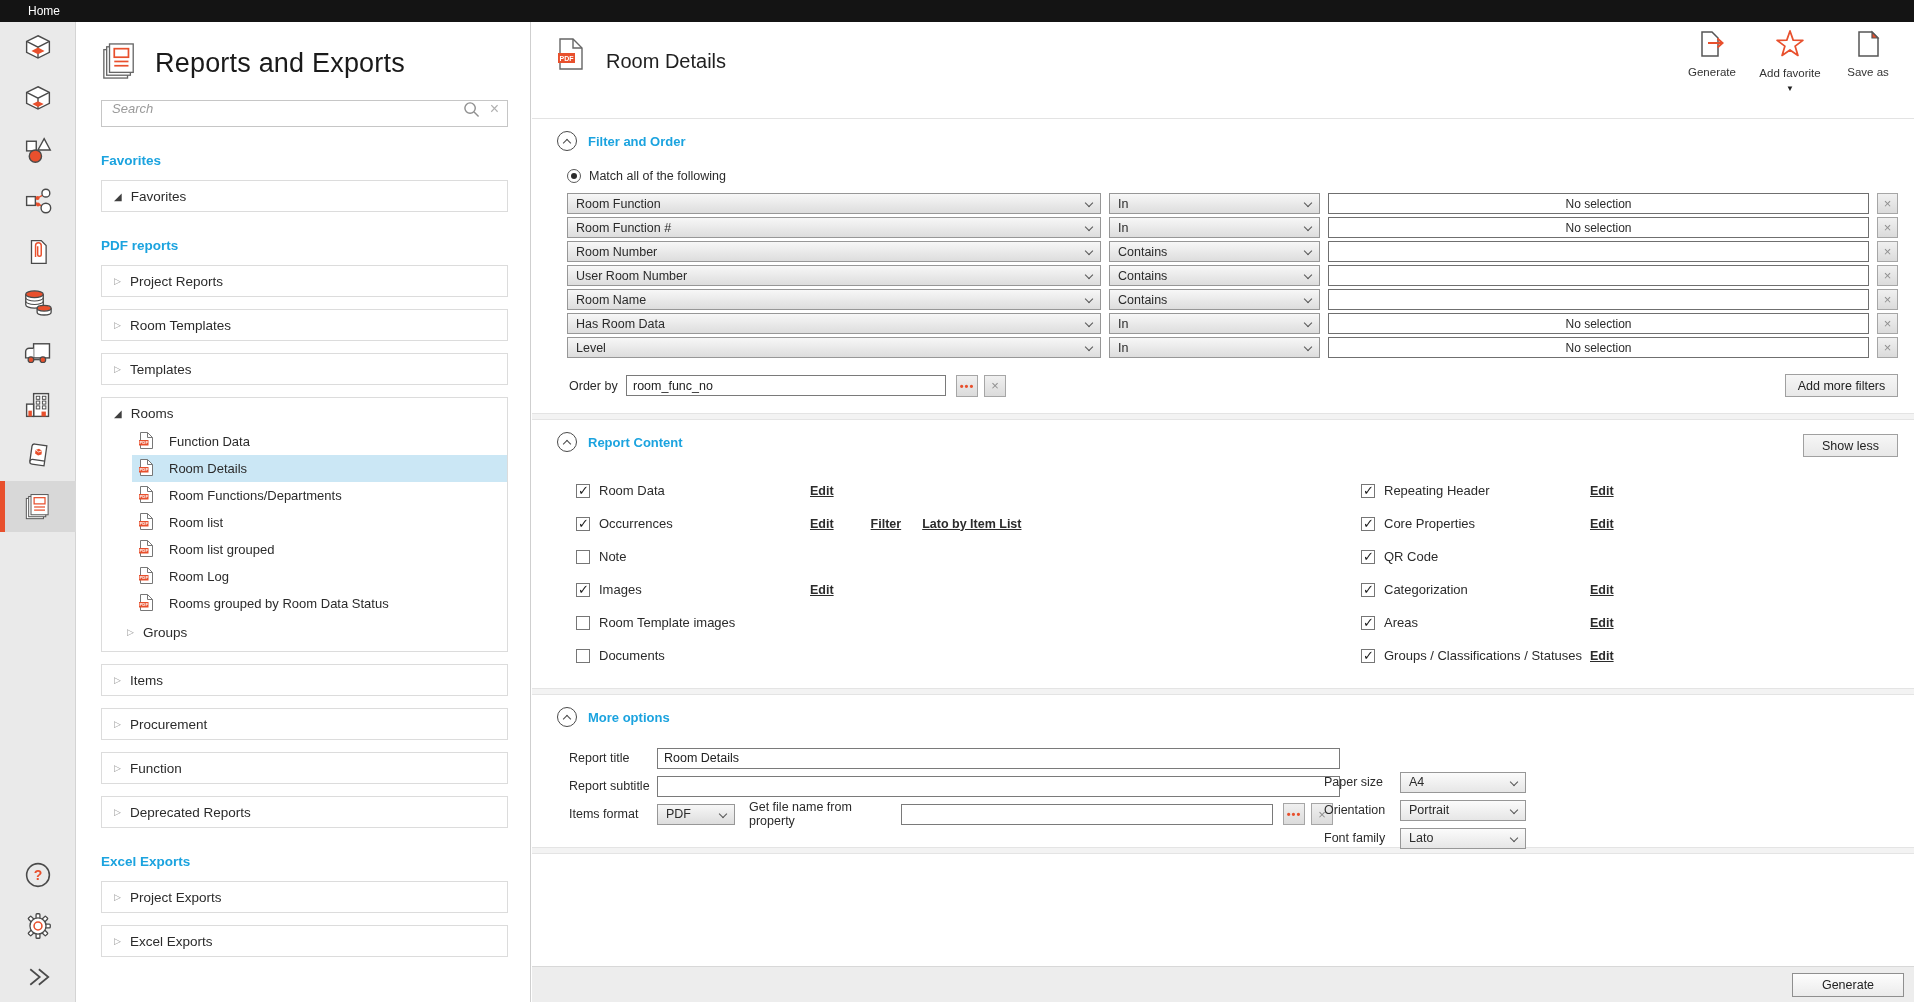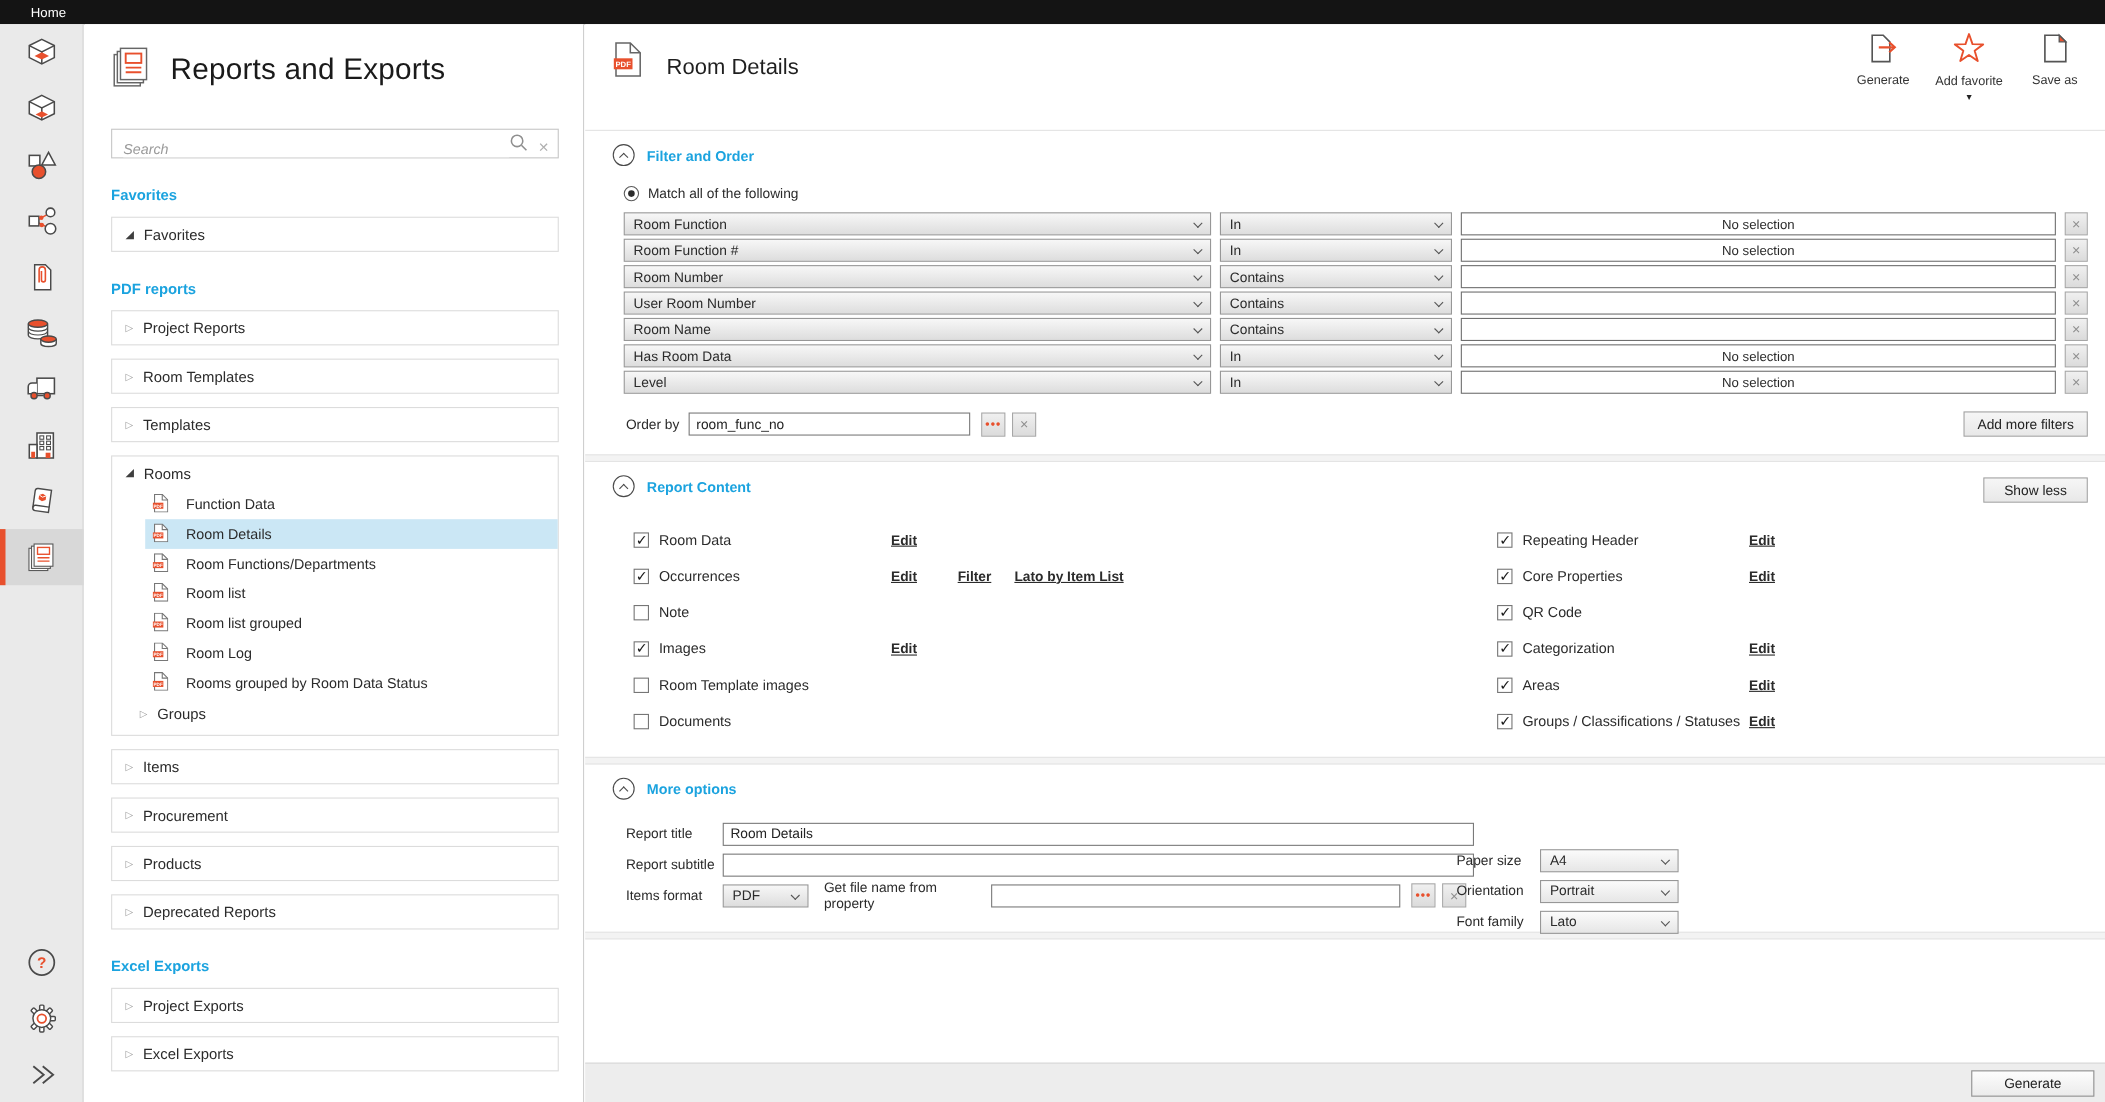--- a/index.html
+++ b/index.html
@@ -18,22 +18,22 @@
   .rail-item.selected { background:#d8d8d8; }
   .rail-item.selected::before { content:""; position:absolute; left:0; top:0; bottom:0; width:5px; background:#e8502d; }
   .rail-spacer { flex:1; }
   .rail svg { display:block; }
 
   
   .sidebar { position:absolute; left:77px; top:22px; width:454px; height:980px; background:#fff;
     border-right:1px solid #cfcfcf; padding:16px 22px 0 24px; }
   .sb-header { display:flex; align-items:center; gap:18px; margin-top:4px; }
   .sb-title { font-size:27px; font-weight:400; color:#1a1a1a; letter-spacing:.2px; }
-  .search-box { margin-top:32px; height:27px; border:1px solid #c6c6c6; display:flex; align-items:flex-end;
-    padding:14px 8px 0 10px; }
+  .search-box { margin-top:16px; height:27px; border:1px solid #c6c6c6; display:flex; align-items:flex-start;
+    padding:0 8px 0 10px; }
   .search-box input { flex:1; border:none; outline:none; font-size:13px; font-style:italic; color:#444;
     font-family:"Liberation Sans", sans-serif; }
   .search-box input::placeholder { color:#9a9a9a; font-style:italic; }
   .search-x { color:#b0b0b0; font-size:16px; margin-left:10px; cursor:pointer; line-height:1; }
   .sb-heading { color:#1ba3df; font-weight:bold; font-size:13.5px; margin-top:26px; }
   .tbox { border:1px solid #dcdcdc; margin-top:12px; background:#fff; }
   .tg-head { height:30px; display:flex; align-items:center; padding-left:12px; gap:9px; cursor:pointer; }
   .tg-label { font-size:13.5px; color:#2b2b2b; }
   .exp-c { color:#9a9a9a; font-size:9px; }
   .exp-e { color:#3f3f3f; font-size:10px; }
@@ -74,21 +74,21 @@
   .chev { position:absolute; right:8px; top:6px; width:6px; height:6px;
     border-right:1.2px solid #555; border-bottom:1.2px solid #555; transform:rotate(45deg); }
   .fval { background:#fff; border:1px solid #6f6f6f; display:flex; align-items:center; justify-content:center;
     font-size:12px; cursor:pointer; }
   .xbtn { background:linear-gradient(#f0f0f0,#dbdbdb); border:1px solid #a6a6a6; color:#8f8f8f; font-size:13px;
     display:flex; align-items:center; justify-content:center; cursor:pointer; line-height:1; }
   .order-row { display:flex; align-items:center; margin-top:16px; height:23px; }
   .order-label { font-size:12.5px; width:57px; margin-left:2px; }
   .txt { height:21px; border:1px solid #7a7a7a; background:#fff; font-size:12.5px; padding:0 6px;
     font-family:"Liberation Sans", sans-serif; color:#222; outline:none; }
-  .order-input { width:256px; }
+  .order-input { width:320px; }
   .dots-btn { width:22px; height:22px; margin-left:10px; background:linear-gradient(#f0f0f0,#dbdbdb);
     border:1px solid #a6a6a6; color:#e8502d; font-weight:bold; font-size:11px; letter-spacing:1px;
     display:flex; align-items:center; justify-content:center; cursor:pointer; }
   .xbtn.sq { width:22px; height:22px; margin-left:6px; }
   .push-btn { background:linear-gradient(#f6f6f6,#e8e8e8); border:1px solid #a0a0a0; font-size:12.5px;
     color:#222; height:23px; cursor:pointer; font-family:"Liberation Sans", sans-serif; }
   .add-filters { margin-left:auto; width:113px; }
 
   
   .show-less { position:absolute; right:16px; top:14px; width:95px; }
@@ -410,21 +410,21 @@
   </div>
   <div class="tbox">
     <div class="tg-head">
       <span class="exp-c">▷</span>
       <span class="tg-label">Procurement</span>
     </div>
   </div>
   <div class="tbox">
     <div class="tg-head">
       <span class="exp-c">▷</span>
-      <span class="tg-label">Products</span>
+      <span class="tg-label">Function</span>
     </div>
   </div>
   <div class="tbox">
     <div class="tg-head">
       <span class="exp-c">▷</span>
       <span class="tg-label">Deprecated Reports</span>
     </div>
   </div>
 
   <div class="sb-heading">Excel Exports</div>

